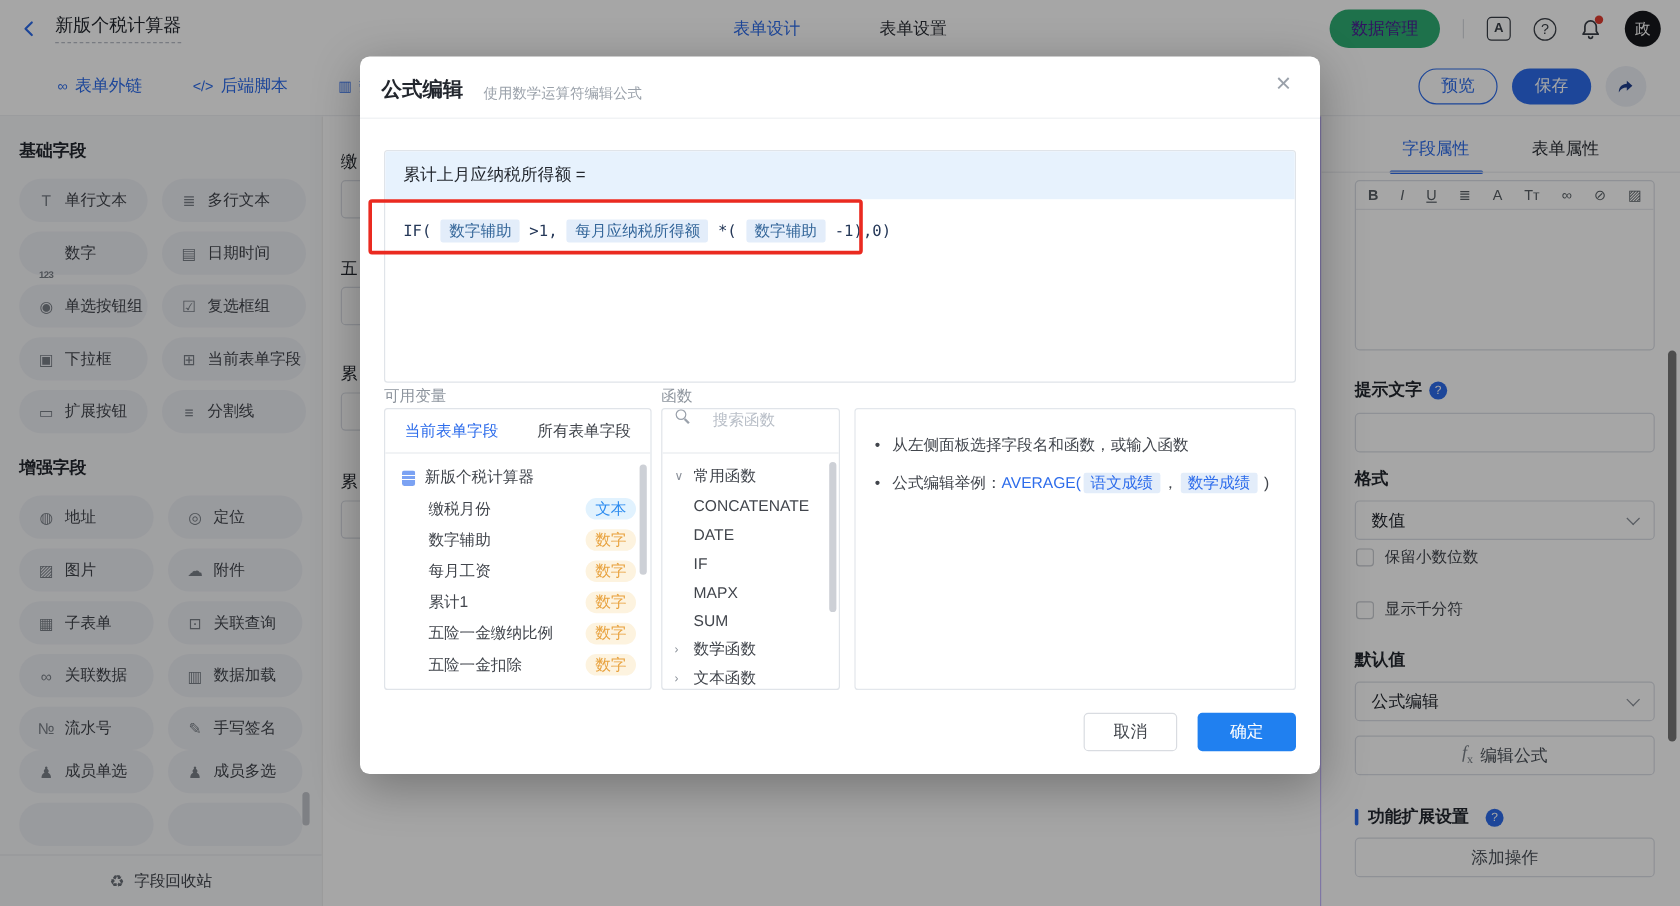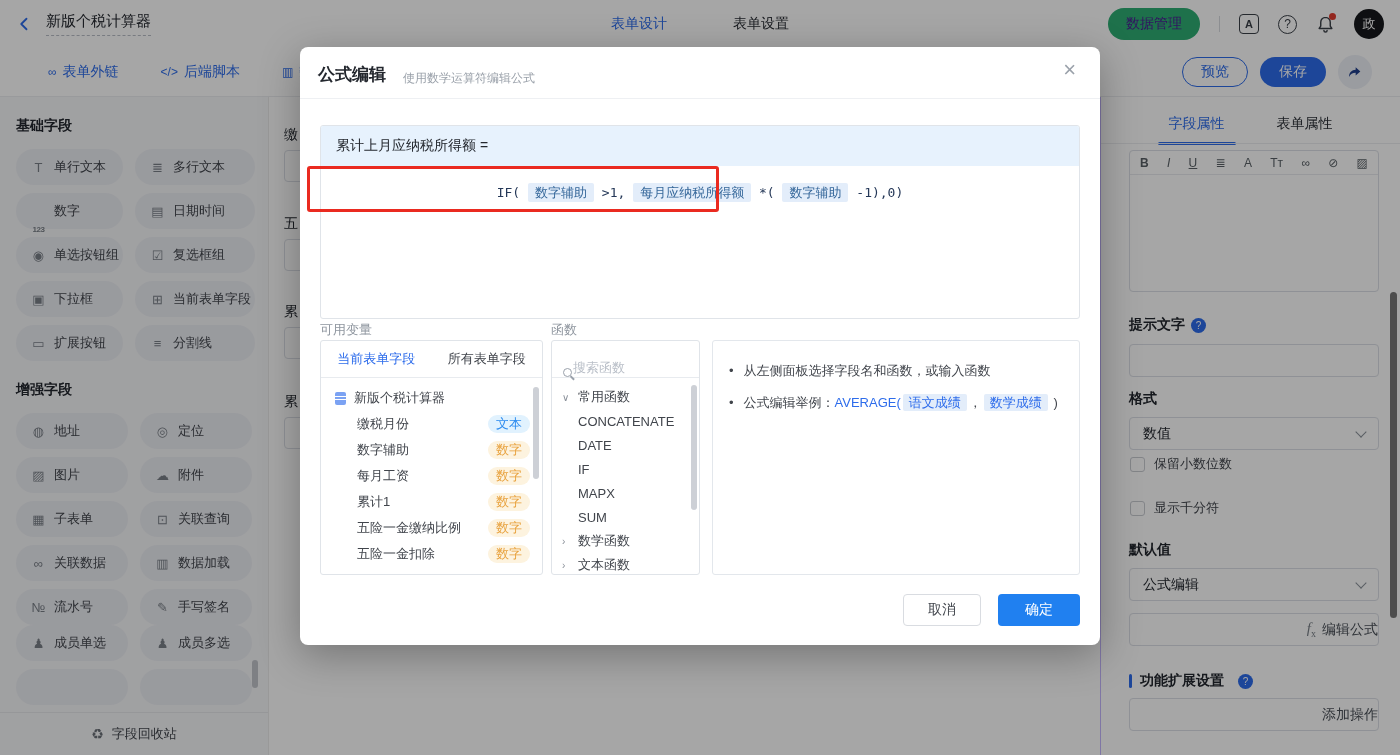--- a/index.html
+++ b/index.html
@@ -58,60 +58,60 @@
   .editor-box { position:absolute; top:53px; left:28px; width:250px; height:142px; border:1px solid #dcdfe6; border-radius:4px; }
   .editor-toolbar { height:24px; border-bottom:1px solid #e8eaee; display:flex; align-items:center; justify-content:space-between; padding:0 10px; color:#596066; font-size:12px; }
   .editor-toolbar .t-icn { cursor:pointer; }
   .plabel { position:absolute; left:28px; font-size:14px; font-weight:bold; color:#23272e; display:flex; align-items:center; }
   .help-dot { width:15px; height:15px; border-radius:50%; background:#2d6ceb; color:#fff; font-size:10px; font-weight:normal; display:inline-flex; align-items:center; justify-content:center; margin-left:6px; }
   .pinput { position:absolute; left:28px; width:250px; height:33px; border:1px solid #dcdfe6; border-radius:4px; background:#fff; }
   .pselect { position:absolute; left:28px; width:250px; height:33px; border:1px solid #dcdfe6; border-radius:4px; background:#fff; display:flex; align-items:center; justify-content:space-between; padding:0 13px; font-size:14px; color:#23272e; cursor:pointer; }
   .chev { width:8px; height:8px; border-right:1.5px solid #8a9099; border-bottom:1.5px solid #8a9099; transform:rotate(45deg); margin-top:-4px; }
   .pcheck-row { position:absolute; left:29px; display:flex; gap:9px; align-items:center; font-size:13px; color:#41454c; cursor:pointer; }
   .cbox { width:15px; height:15px; border:1px solid #c9ccd2; border-radius:3px; background:#fff; }
-  .pbtn { position:absolute; left:28px; width:250px; height:33px; border:1px solid #dcdfe6; border-radius:4px; background:#fff; font-size:14px; color:#4a5058; display:flex; align-items:center; justify-content:flex-end; gap:6px; cursor:pointer; }
+  .pbtn { position:absolute; left:28px; width:250px; height:33px; border:1px solid #dcdfe6; border-radius:4px; background:#fff; font-size:14px; color:#4a5058; display:flex; align-items:center; justify-content:center; gap:6px; cursor:pointer; }
   .fxi { font-family:"Liberation Serif",serif; color:#7a8088; }
   .fxi i { font-size:15px; }
   .fxi sub { font-size:10px; }
   .sec-head { position:absolute; left:28px; display:flex; align-items:center; gap:8px; font-weight:bold; font-size:14px; color:#23272e; }
   .blue-bar { width:3px; height:14px; background:#2d6ceb; border-radius:2px; }
   .win-thumb { position:absolute; right:3px; top:292px; width:7px; height:326px; border-radius:4px; background:#777; z-index:5; }
 
   
   .overlay { position:absolute; inset:0; background:rgba(0,0,0,0.35); z-index:40; }
   .modal { position:absolute; left:300px; top:47px; width:800px; height:598px; background:#fff; border-radius:8px; box-shadow:0 10px 40px rgba(0,0,0,0.3); z-index:50; }
   .m-title { position:absolute; left:18px; top:16px; font-size:17px; font-weight:bold; color:#23272e; }
   .m-sub { position:absolute; left:103px; top:23px; font-size:12px; color:#9aa1aa; }
   .m-close { position:absolute; right:24px; top:12px; font-size:22px; color:#9aa1aa; cursor:pointer; line-height:1; }
   .m-hdiv { position:absolute; top:51px; left:0; right:0; height:1px; background:#eef0f3; }
 
   .fx-box { position:absolute; left:20px; top:78px; width:760px; height:194px; border:1px solid #e0e4e9; border-radius:3px; overflow:hidden; }
   .fx-band { height:40px; background:#e7f2fd; display:flex; align-items:center; padding:0 15px; font-size:14px; color:#23272e; }
   .fx-body { padding:14px 15px; font-family:"DejaVu Sans Mono",monospace; font-size:13px; color:#253858; }
-  .fx-line { white-space:pre-wrap; line-height:26px;text-align:center; }
+  .fx-line { white-space:pre-wrap; line-height:26px; }
   .chip { background:#e3edfa; color:#35679a; padding:2px 7px; border-radius:2px; font-family:"Liberation Sans",sans-serif; font-size:13px; cursor:pointer; }
   .red-annotation { position:absolute; left:7px; top:119px; width:412px; height:46px; border:3px solid #ea2a20; border-radius:3px; pointer-events:none; z-index:6; }
 
   .m-label { position:absolute; top:274px; font-size:13px; color:#8e959e; }
   .vars-panel { position:absolute; left:20px; top:293px; width:223px; height:235px; border:1px solid #e0e4e9; border-radius:3px; overflow:hidden; }
   .vars-tabs { height:37px; border-bottom:1px solid #e8ebef; display:flex; }
   .vtab { flex:1; display:flex; align-items:center; justify-content:center; font-size:13px; color:#41454c; cursor:pointer; }
   .vtab.active { color:#2d6ceb; }
   .vlist { padding-top:7px; }
   .vrow { height:26px; display:flex; align-items:center; padding:0 12px 0 14px; font-size:13px; color:#41454c; cursor:pointer; }
   .vrow.child { padding-left:36px;text-align:center; }
   .docicon { width:11px; height:13px; margin-right:8px; flex:none; border-radius:2px; background-color:#7ba2f3;
              background-image:linear-gradient(to bottom, rgba(0,0,0,0) 4px, #fff 4px, #fff 5px, rgba(0,0,0,0) 5px, rgba(0,0,0,0) 7px, #fff 7px, #fff 8px, rgba(0,0,0,0) 8px); }
   .badge { margin-left:auto; height:18px; padding:0 8px; border-radius:9px; font-size:13px; display:flex; align-items:center; }
   .badge.text { background:#e1f2fe; color:#2d8cf0; }
   .badge.num { background:#fdf3df; color:#e8a23e; }
   .vscroll { position:absolute; right:3px; top:46px; width:6px; height:92px; border-radius:3px; background:#cdd0d6; }
 
   .funcs-panel { position:absolute; left:251px; top:293px; width:149px; height:235px; border:1px solid #e0e4e9; border-radius:3px; overflow:hidden; }
-  .fsearch { height:37px; border-bottom:1px solid #e8ebef; display:flex; align-items:flex-end; padding:0 11px; gap:1px; color:#b8bec7; font-size:13px; }
+  .fsearch { height:37px; border-bottom:1px solid #e8ebef; display:flex; align-items:flex-start; padding:0 11px; gap:22px; color:#b8bec7; font-size:13px; }
   .mag { width:9px; height:9px; border:1.5px solid #9aa1ab; border-radius:50%; position:relative; flex:none; }
   .mag::after { content:""; position:absolute; width:5px; height:1.5px; background:#9aa1ab; transform:rotate(45deg); right:-4px; bottom:-2px; }
   .flist { padding-top:7px; }
   .frow { height:24px; display:flex; align-items:center; padding:0 10px; font-size:13px; color:#41454c; gap:6px; cursor:pointer; }
   .frow .tchev { color:#8a9099; font-size:10px; width:10px; flex:none; }
   .frow.fn { padding-left:26px; }
   .fscroll { position:absolute; right:2px; top:44px; width:6px; height:125px; border-radius:3px; background:#cdd0d6; }
 
   .tips-panel { position:absolute; left:412px; top:293px; width:368px; height:235px; border:1px solid #e3e7ec; border-radius:3px; padding:19px 16px 0 16px; }
   .tip { font-size:13px; color:#41454c; line-height:21px; margin-bottom:11px; display:flex; gap:10px; align-items:flex-start; }

